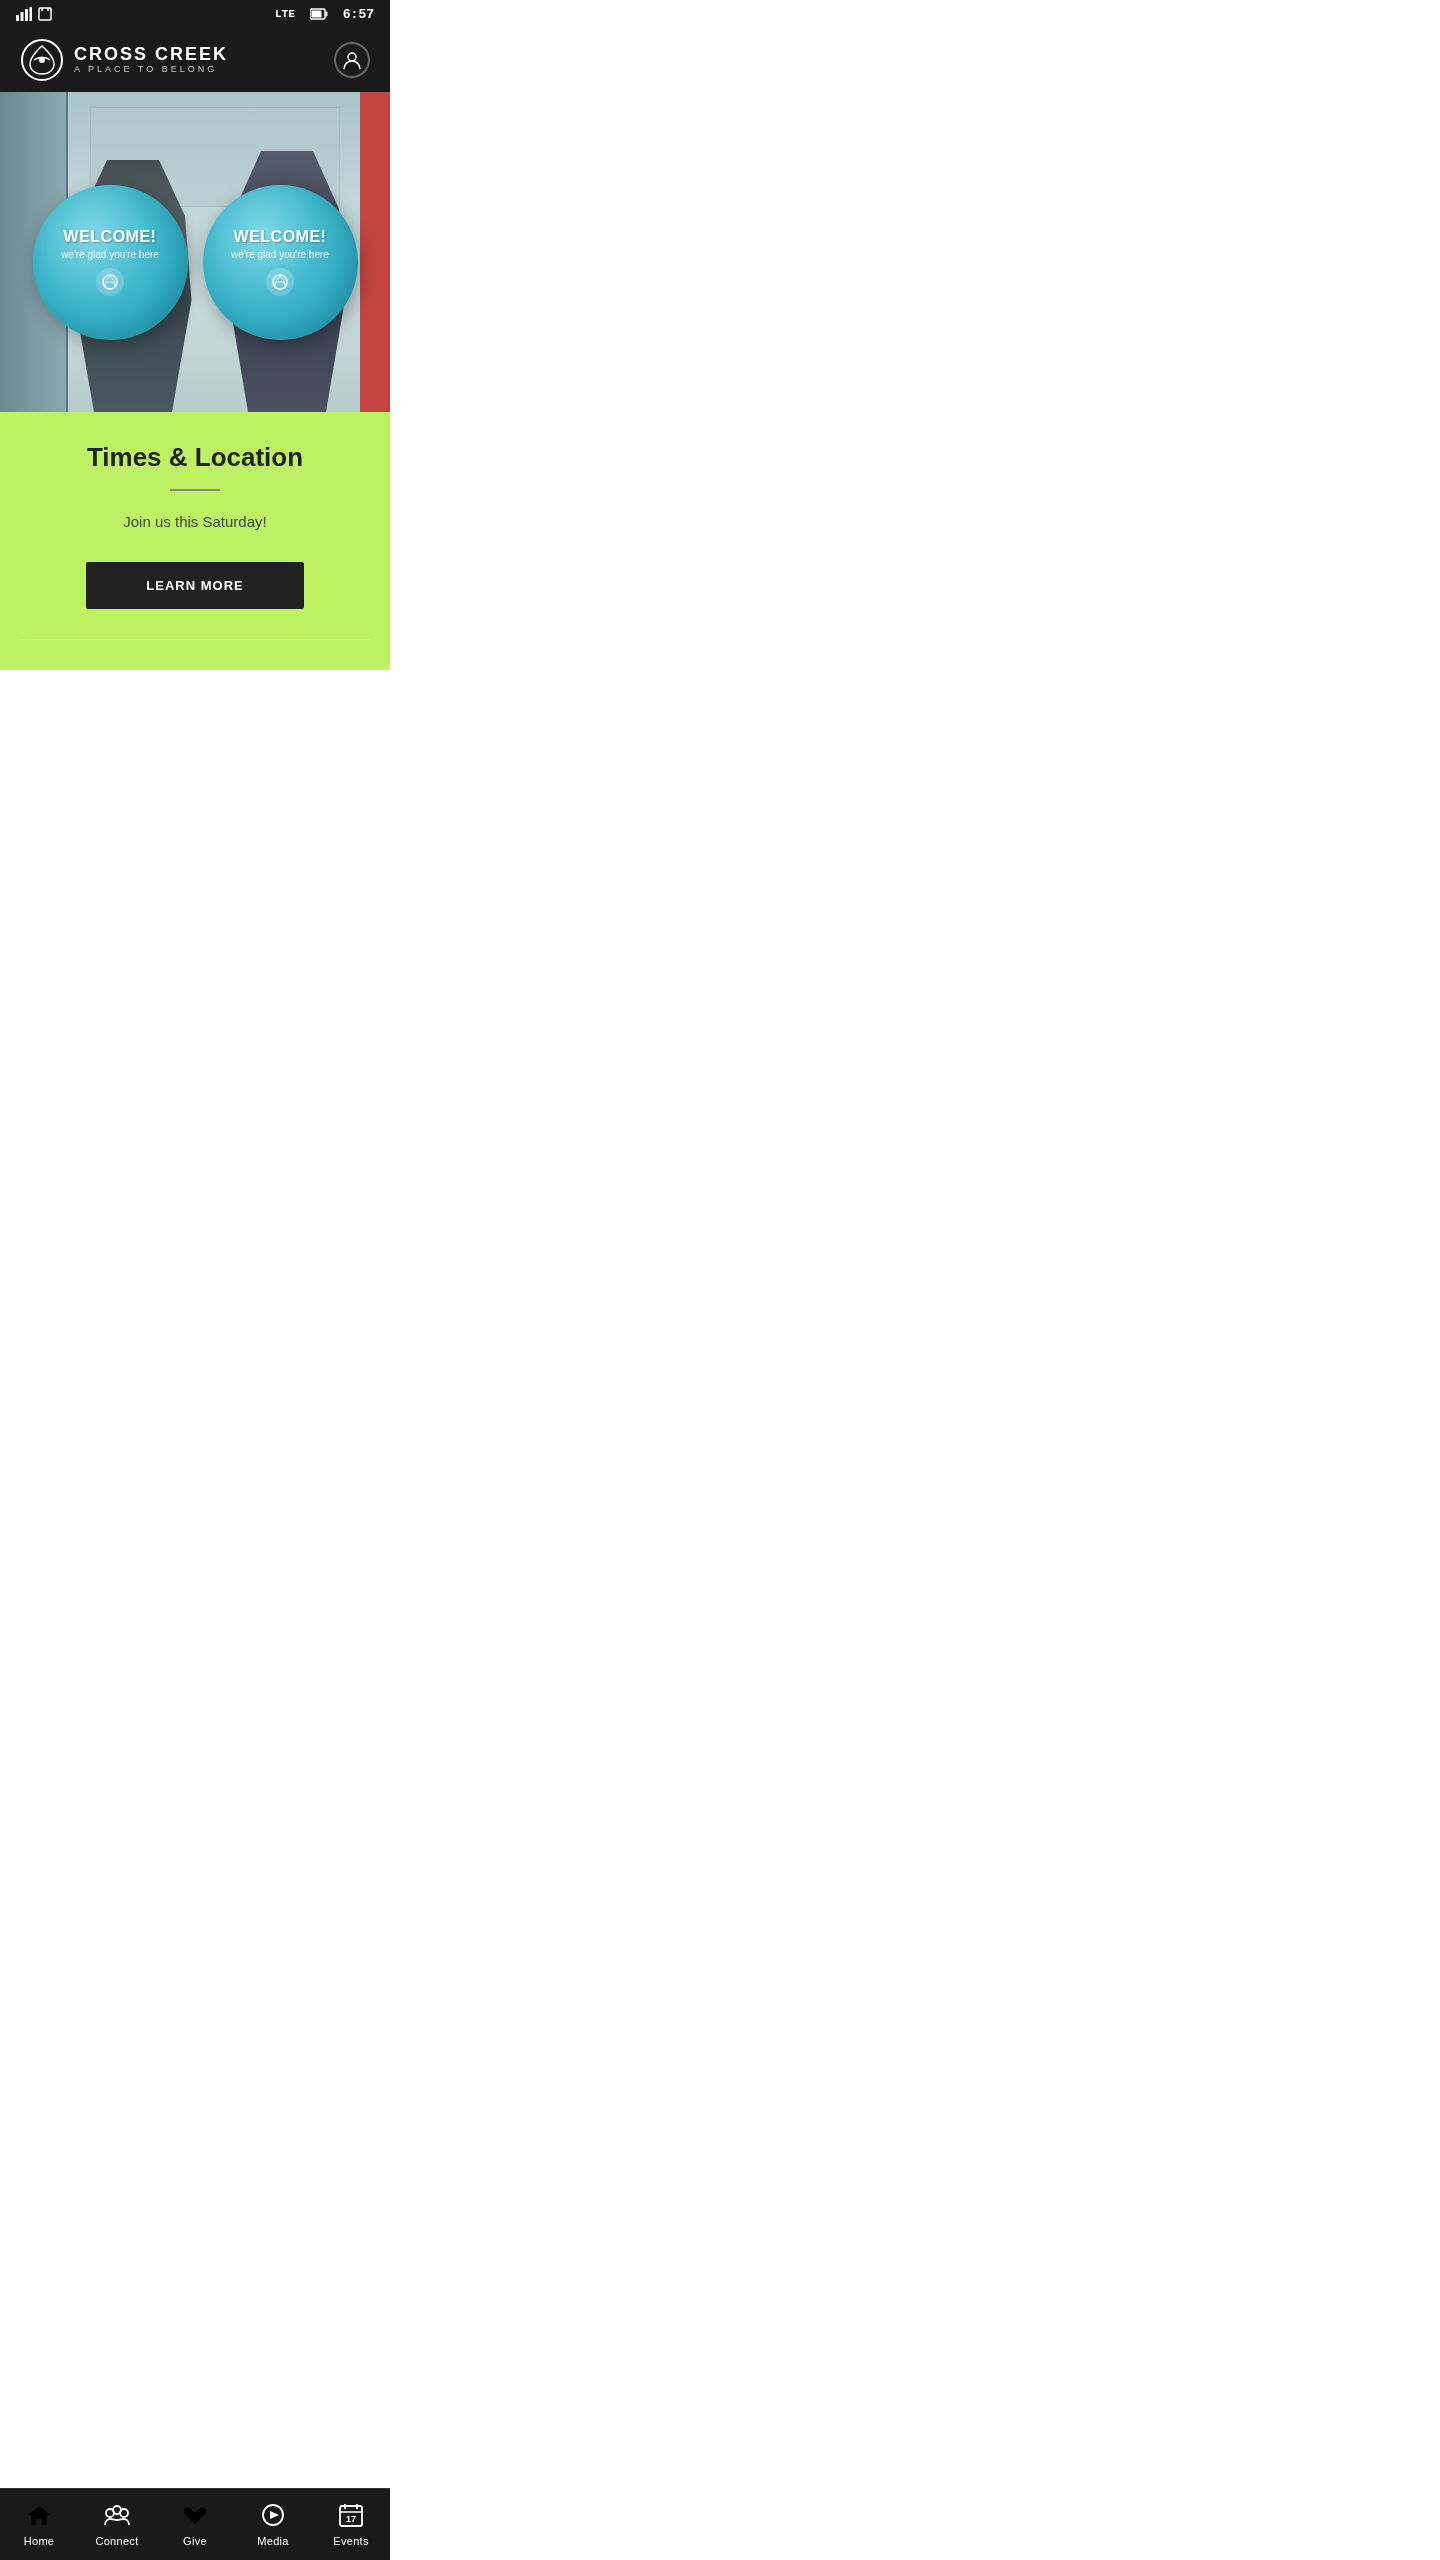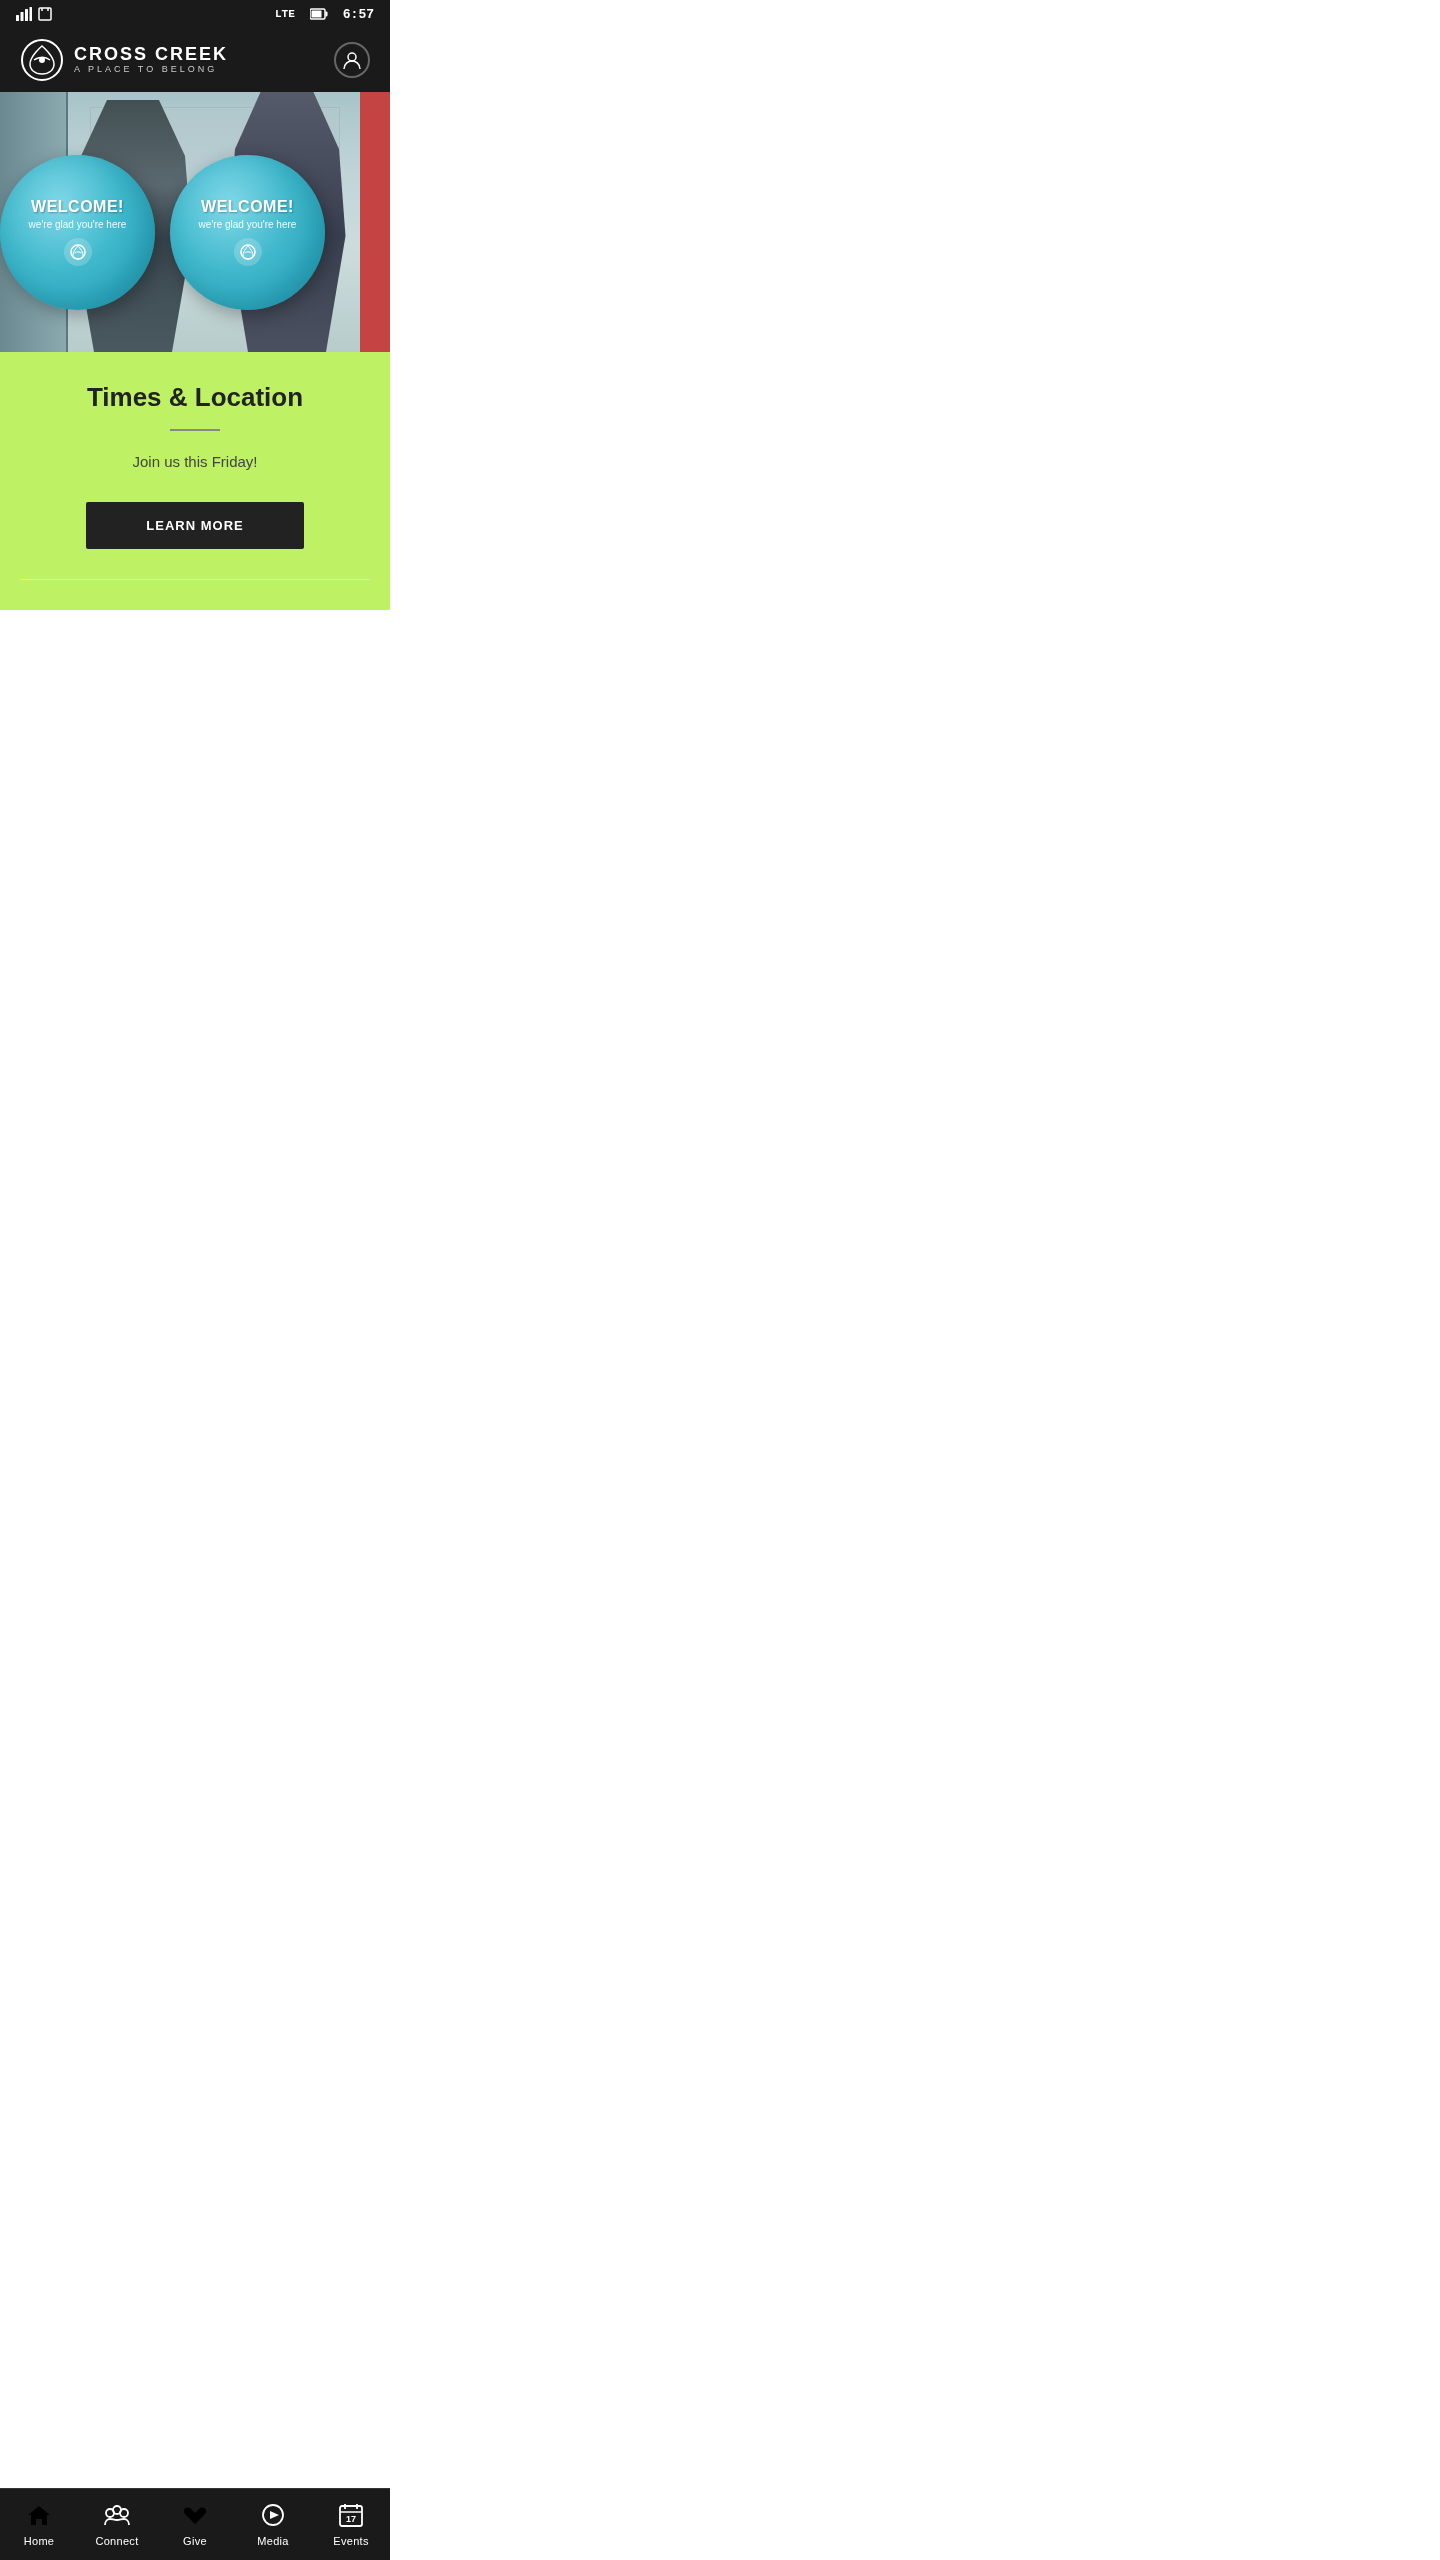--- a/index.html
+++ b/index.html
@@ -95,26 +95,27 @@
       border-radius: 50%;
       display: flex;
       align-items: center;
       justify-content: center;
       cursor: pointer;
     }
 
     
     .welcome-scene {
       width: 100%;
-      height: 260px;
+      height: 320px;
       position: relative;
       background: #b5cdd0;
       overflow: hidden;
       display: flex;
       align-items: center;
+      justify-content: center;
     }
 
     .welcome-scene::before {
       content: '';
       position: absolute;
       top: 0; left: 0;
       width: 65px;
       height: 100%;
       background: #7a9a9c;
       border-right: 3px solid #6a8a8c;
@@ -359,21 +360,21 @@
           <path d="M5.5 10 C5.5 10, 9 7.5, 12.5 10" fill="none" stroke="white" stroke-width="1"></path>
         </svg>
       </div>
     </div>
   </div>
 </div>
 
 <div class="main-content">
   <h2 class="section-title">Times &amp; Location</h2>
   <div class="divider"></div>
-  <p class="section-desc">Join us this Friday!</p>
+  <p class="section-desc">Join us this Saturday!</p>
   <button class="learn-more-btn">LEARN MORE</button>
   <div class="content-separator"></div>
 </div>
 
 <div class="spacer-for-nav"></div>
 
 <div class="bottom-nav">
 
   <div class="nav-item">
     <div class="nav-icon">

